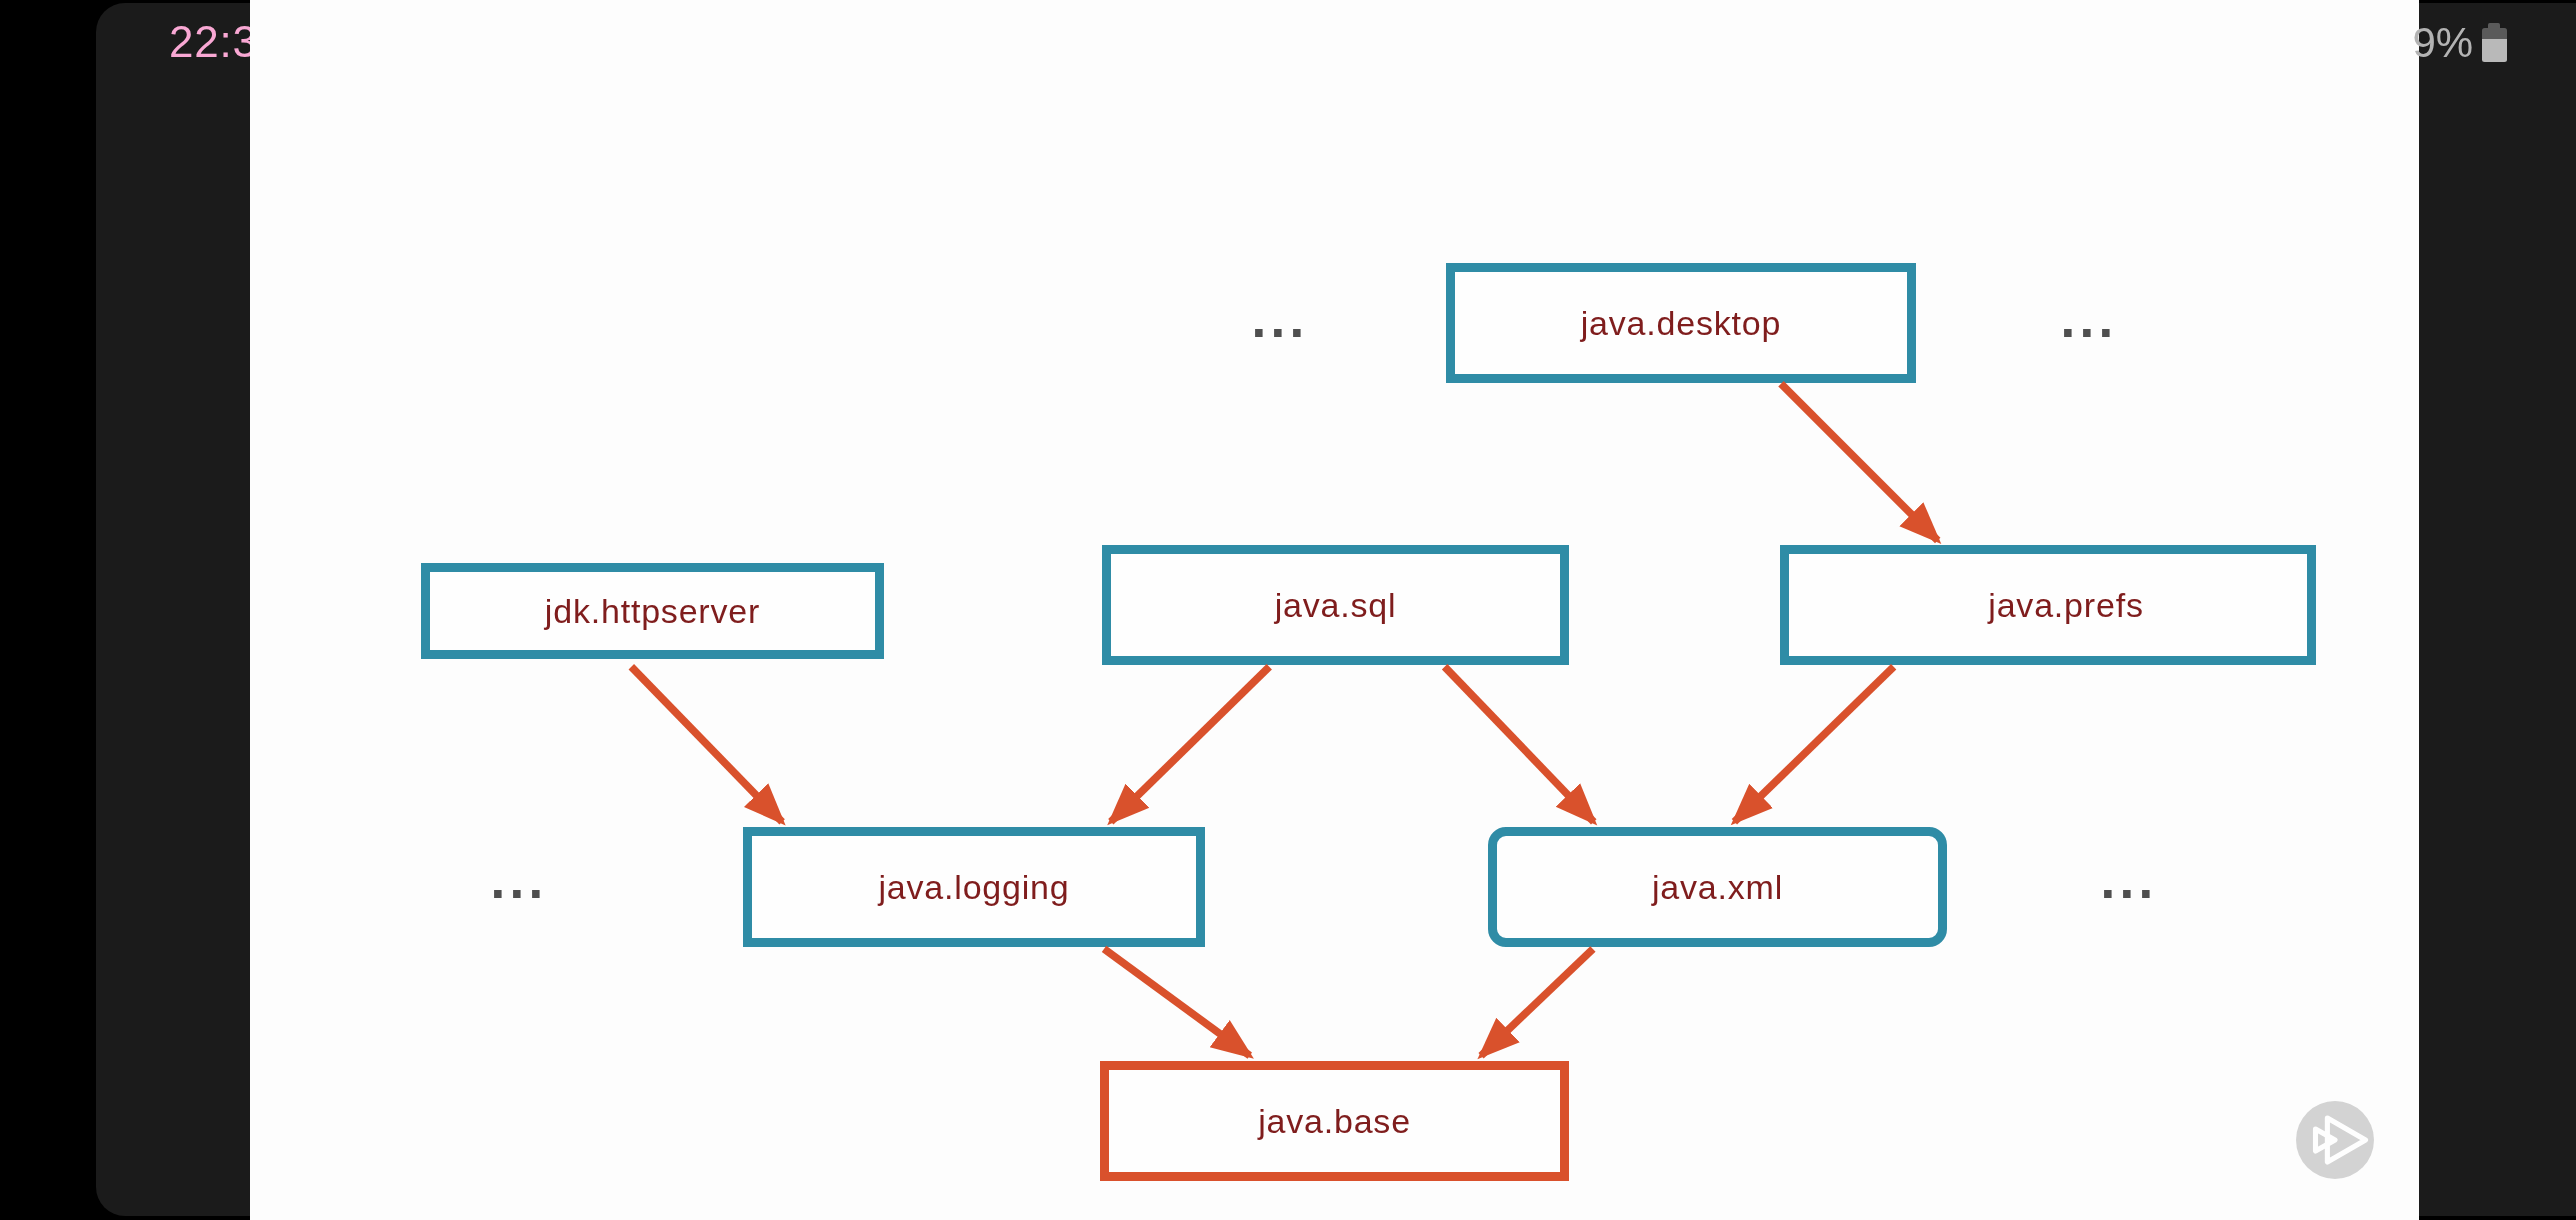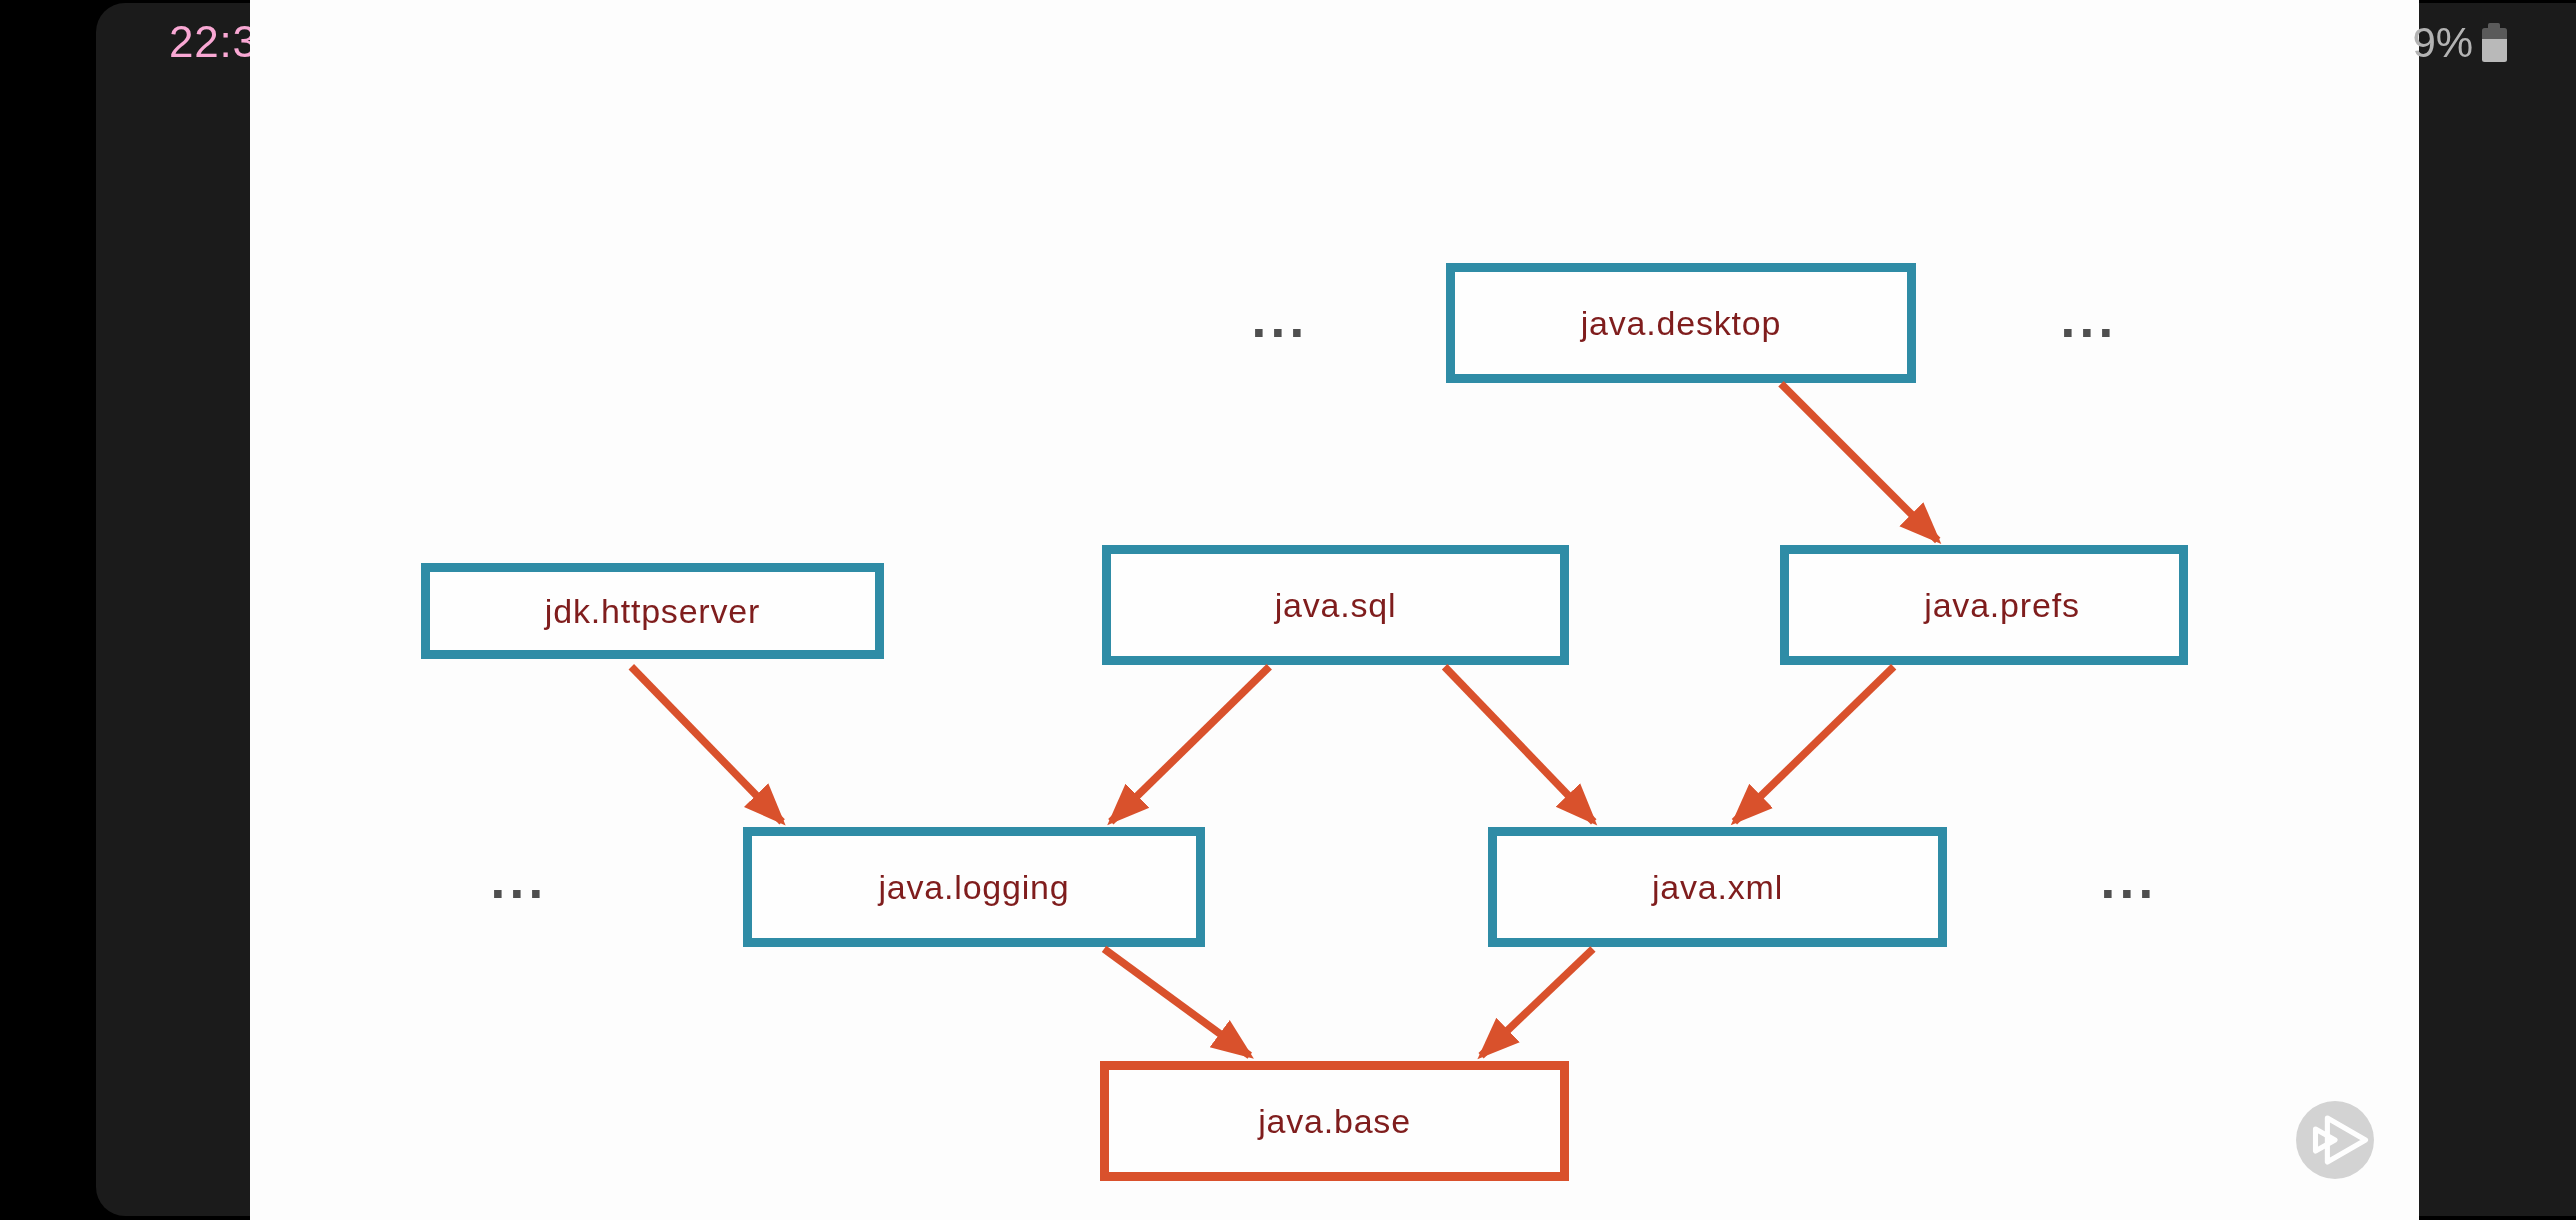--- a/index.html
+++ b/index.html
@@ -91,23 +91,23 @@
           <line x1="1940" y1="787" x2="1752" y2="970" stroke="#d9512c" stroke-width="9" marker-end="url(#ah)"></line>
           <line x1="1008" y1="1120" x2="1180" y2="1246" stroke="#d9512c" stroke-width="9" marker-end="url(#ah)"></line>
           <line x1="1585" y1="1120" x2="1453" y2="1246" stroke="#d9512c" stroke-width="9" marker-end="url(#ah)"></line>
         </g>
     </svg>
 
     <div class="module-layer" id="module-layer">
         <div class="module teal" style="left: 1196px; top: 263px; width: 470px; height: 120px;">java.desktop</div>
         <div class="module teal" style="left: 171px; top: 545px; width: 463px; height: 96px; margin-top: 18px;">jdk.httpserver</div>
         <div class="module teal" style="left: 852px; top: 545px; width: 467px; height: 120px;">java.sql</div>
-        <div class="module teal" style="left: 1530px; top: 545px; width: 408px; height: 120px; padding-left: 36px;">java.prefs</div>
+        <div class="module teal" style="left: 1530px; top: 545px; width: 536px; height: 120px; padding-left: 36px;">java.prefs</div>
         <div class="module teal" style="left: 493px; top: 827px; width: 462px; height: 120px;">java.logging</div>
-        <div class="module teal" style="left: 1238px; top: 827px; width: 459px; height: 120px;">java.xml</div>
+        <div class="module teal" style="left: 1238px; top: 827px; width: 459px; height: 120px; border-radius: 18px;">java.xml</div>
         <div class="module orange" style="left: 850px; top: 1061px; width: 469px; height: 120px;">java.base</div>
       </div>
     <div class="dots-layer" id="dots-layer">
         <div class="dots" style="left: 1030px; top: 326px;">...</div>
         <div class="dots" style="left: 1839px; top: 326px;">...</div>
         <div class="dots" style="left: 269px; top: 887px;">...</div>
         <div class="dots" style="left: 1879px; top: 887px;">...</div>
       </div>
 
     <svg class="watermark" viewBox="-46 -46 92 92">

